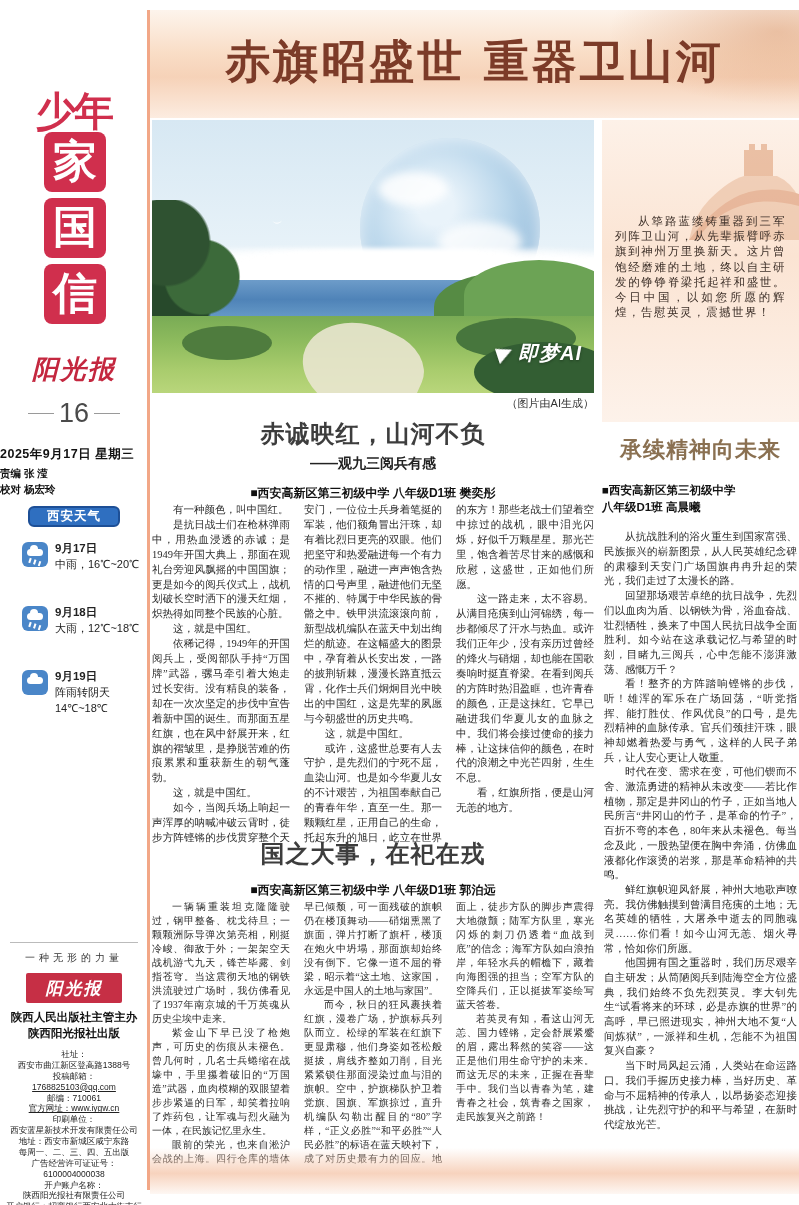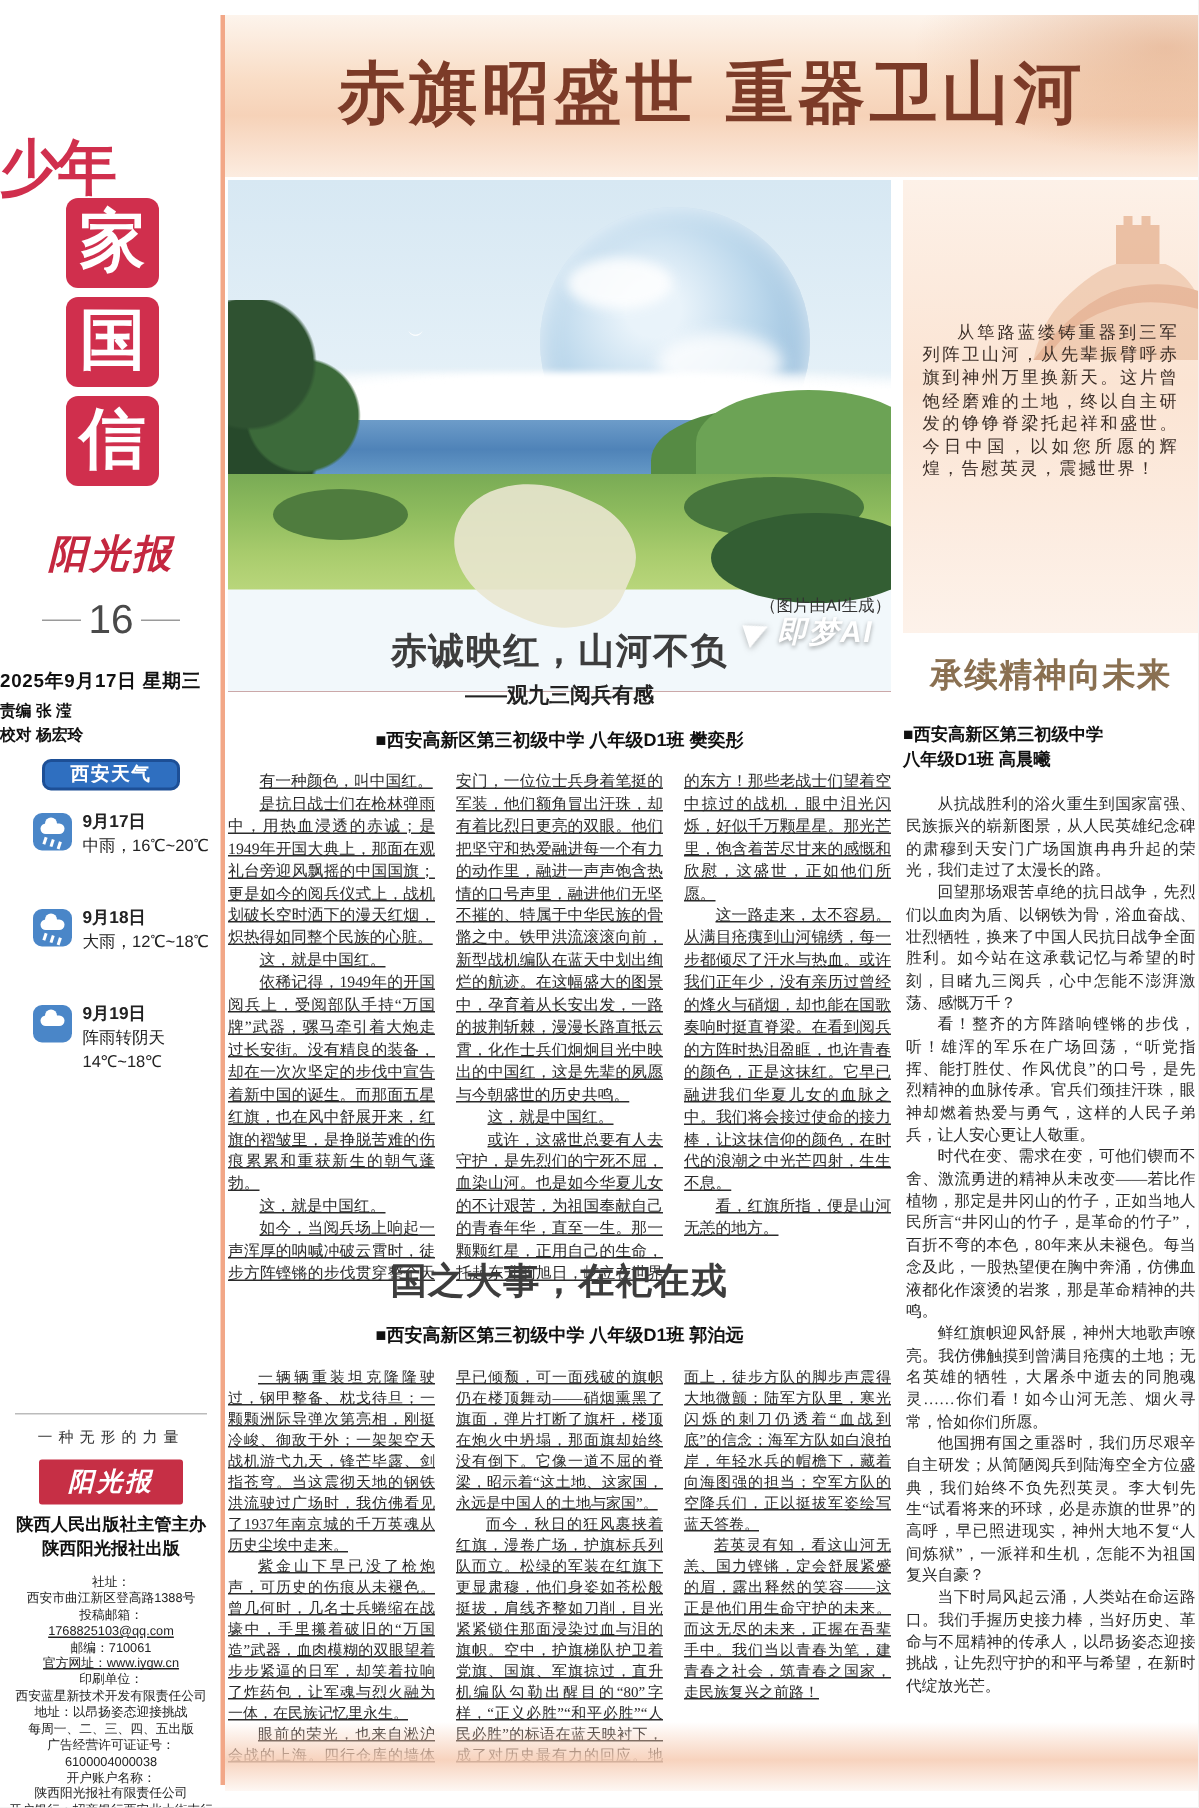--- a/index.html
+++ b/index.html
@@ -2,21 +2,21 @@
 <html><head>
 <meta charset="utf-8">
 <style>
   * { margin:0; padding:0; box-sizing:border-box; }
   html,body { background:#e9e9e9; }
   body { font-family:"Liberation Sans", sans-serif; }
   .page { position:relative; width:799px; height:1205px; background:#ffffff; margin:0 auto; overflow:hidden; }
 
   
   .sidebar { position:absolute; left:0; top:0; width:148px; height:1205px; background:#fff; }
-  .mast-top { position:absolute; top:84px; left:0; width:148px; 
+  .mast-top { position:absolute; top:84px; left:0; width:148px; text-align:center;
               font-size:40px; font-weight:900; color:#d02f4d; letter-spacing:-2px;
               font-family:"DejaVu Sans", sans-serif; }
   .mast-block { position:absolute; left:44px; width:62px; height:60px; background:#d02f4d;
                 border-radius:8px; color:#fff; font-size:44px; font-weight:900; text-align:center;
                 line-height:58px; font-family:"DejaVu Sans", sans-serif; }
   .mast-b1 { top:132px; } .mast-b2 { top:198px; } .mast-b3 { top:264px; }
   .mast-logo { position:absolute; top:352px; left:0; width:148px; text-align:center;
                font-family:"DejaVu Serif", serif; font-style:italic; font-weight:bold;
                font-size:26px; color:#c4273f; letter-spacing:2px; }
   .pagenum { position:absolute; top:398px; left:0; width:148px; display:flex; align-items:center; justify-content:center; gap:5px; }
@@ -56,21 +56,21 @@
 
   .banner { position:absolute; left:0; top:10px; width:649px; height:108px; overflow:hidden;
             background:linear-gradient(to bottom,#fdf4ec 0%,#f9ddc6 40%,#f6d2b8 62%,#fcece0 100%); }
   .banner .wallhint { position:absolute; right:0; top:0; width:220px; height:108px;
             background:radial-gradient(ellipse at 90% 20%, rgba(214,142,96,.45), rgba(214,142,96,0) 60%); }
   .banner h1 { position:absolute; left:0; top:22px; width:100%; text-align:center;
                font-size:45px; font-weight:900; color:#7c3b28; letter-spacing:3px;
                font-family:"DejaVu Sans", sans-serif; }
 
   
-  .hero { position:absolute; left:2px; top:120px; width:442px; height:341px; overflow:hidden; background:#7f1d1d; }
+  .hero { position:absolute; left:2px; top:120px; width:442px; height:273px; overflow:hidden; background:#7f1d1d; }
   .sky { position:absolute; inset:0; background:linear-gradient(to bottom,#d7e8f3 0%,#e9f3f9 52%,#f2f8fb 60%); }
   .planet { position:absolute; left:208px; top:18px; width:180px; height:180px; border-radius:50%;
             background:radial-gradient(circle at 42% 38%, #e9f3fa 12%, #bcd8ec 45%, #8fb8d9 78%, #7aa8cf 100%);
             box-shadow:0 0 18px rgba(255,255,255,.8) inset; }
   .planet .pc1 { position:absolute; left:18px; top:34px; width:70px; height:34px; background:#fff; opacity:.85; border-radius:50%; filter:blur(4px); }
   .planet .pc2 { position:absolute; left:78px; top:84px; width:84px; height:40px; background:#fff; opacity:.8; border-radius:50%; filter:blur(5px); }
   .cloudband { position:absolute; left:-10px; top:128px; width:470px; height:46px;
                background:radial-gradient(ellipse at 18% 60%, #fff 0 40%, rgba(255,255,255,0) 70%),
                           radial-gradient(ellipse at 52% 40%, #fff 0 45%, rgba(255,255,255,0) 72%),
                           radial-gradient(ellipse at 85% 55%, #fff 0 42%, rgba(255,255,255,0) 70%);
@@ -97,22 +97,22 @@
   .wm-glyph { display:inline-block; width:0; height:0; border-left:16px solid #fff; border-top:6px solid transparent;
               border-bottom:10px solid transparent; transform:rotate(-18deg); filter:drop-shadow(0 1px 2px rgba(0,0,0,.3)); }
   .caption { position:absolute; left:2px; top:396px; width:442px; text-align:right; font-size:11px; color:#333; }
 
   
   .art1 { position:absolute; left:2px; top:418px; width:442px; }
   .art2 { position:absolute; left:2px; top:838px; width:442px; }
   .a-title { text-align:center; font-size:24px; color:#3d3d3d; font-weight:600; letter-spacing:1px; }
   .a-sub { text-align:center; font-size:14px; color:#222; font-weight:bold; margin-top:5px; }
   .a-byline { text-align:center; font-size:12px; color:#111; font-weight:bold; margin-top:12px; }
-  .cols3 { margin-top:13px; column-count:3; column-gap:14px; font-family:"Liberation Serif", serif;
-           font-size:10.5px; line-height:1.42; color:#2b2b2b; text-align:justify;text-decoration:underline; }
+  .cols3 { margin-top:1px; column-count:3; column-gap:14px; font-family:"Liberation Serif", serif;
+           font-size:10.5px; line-height:1.42; color:#2b2b2b; text-align:justify; }
   .cols3 p { text-indent:2em; margin:0; }
   .art2 .cols3 { font-size:10px; line-height:1.4; }
 
   
   .intro { position:absolute; left:452px; top:120px; width:197px; height:302px; overflow:hidden;
            background:linear-gradient(to bottom,#fdf1e8 0%,#fbe4d3 45%,#fdf2ea 100%); }
   .intro svg { position:absolute; right:0; top:0; opacity:.55; }
   .intro .itext { position:absolute; left:13px; right:13px; top:94px; font-family:"DejaVu Serif", serif;
                   font-size:11.5px; line-height:1.32; letter-spacing:1.5px; color:#3c2f28; text-align:justify; }
   .intro .itext p { text-indent:2em; }
@@ -192,21 +192,21 @@
       </div>
       <div class="contact">
           <p>社址：</p>
           <p>西安市曲江新区登高路1388号</p>
           <p>投稿邮箱：</p>
           <p class="u">1768825103@qq.com</p>
           <p>邮编：710061</p>
           <p class="u">官方网址：www.iygw.cn</p>
           <p>印刷单位：</p>
           <p>西安蓝星新技术开发有限责任公司</p>
-          <p>地址：以昂扬姿态迎接挑战</p>
+          <p>地址：西安市新城区咸宁东路</p>
           <p>每周一、二、三、四、五出版</p>
           <p>广告经营许可证证号：</p>
           <p>6100004000038</p>
           <p>开户账户名称：</p>
           <p>陕西阳光报社有限责任公司</p>
           <p>开户银行：招商银行西安北大街支行</p>
         </div>
     </div>
   </div>
 

